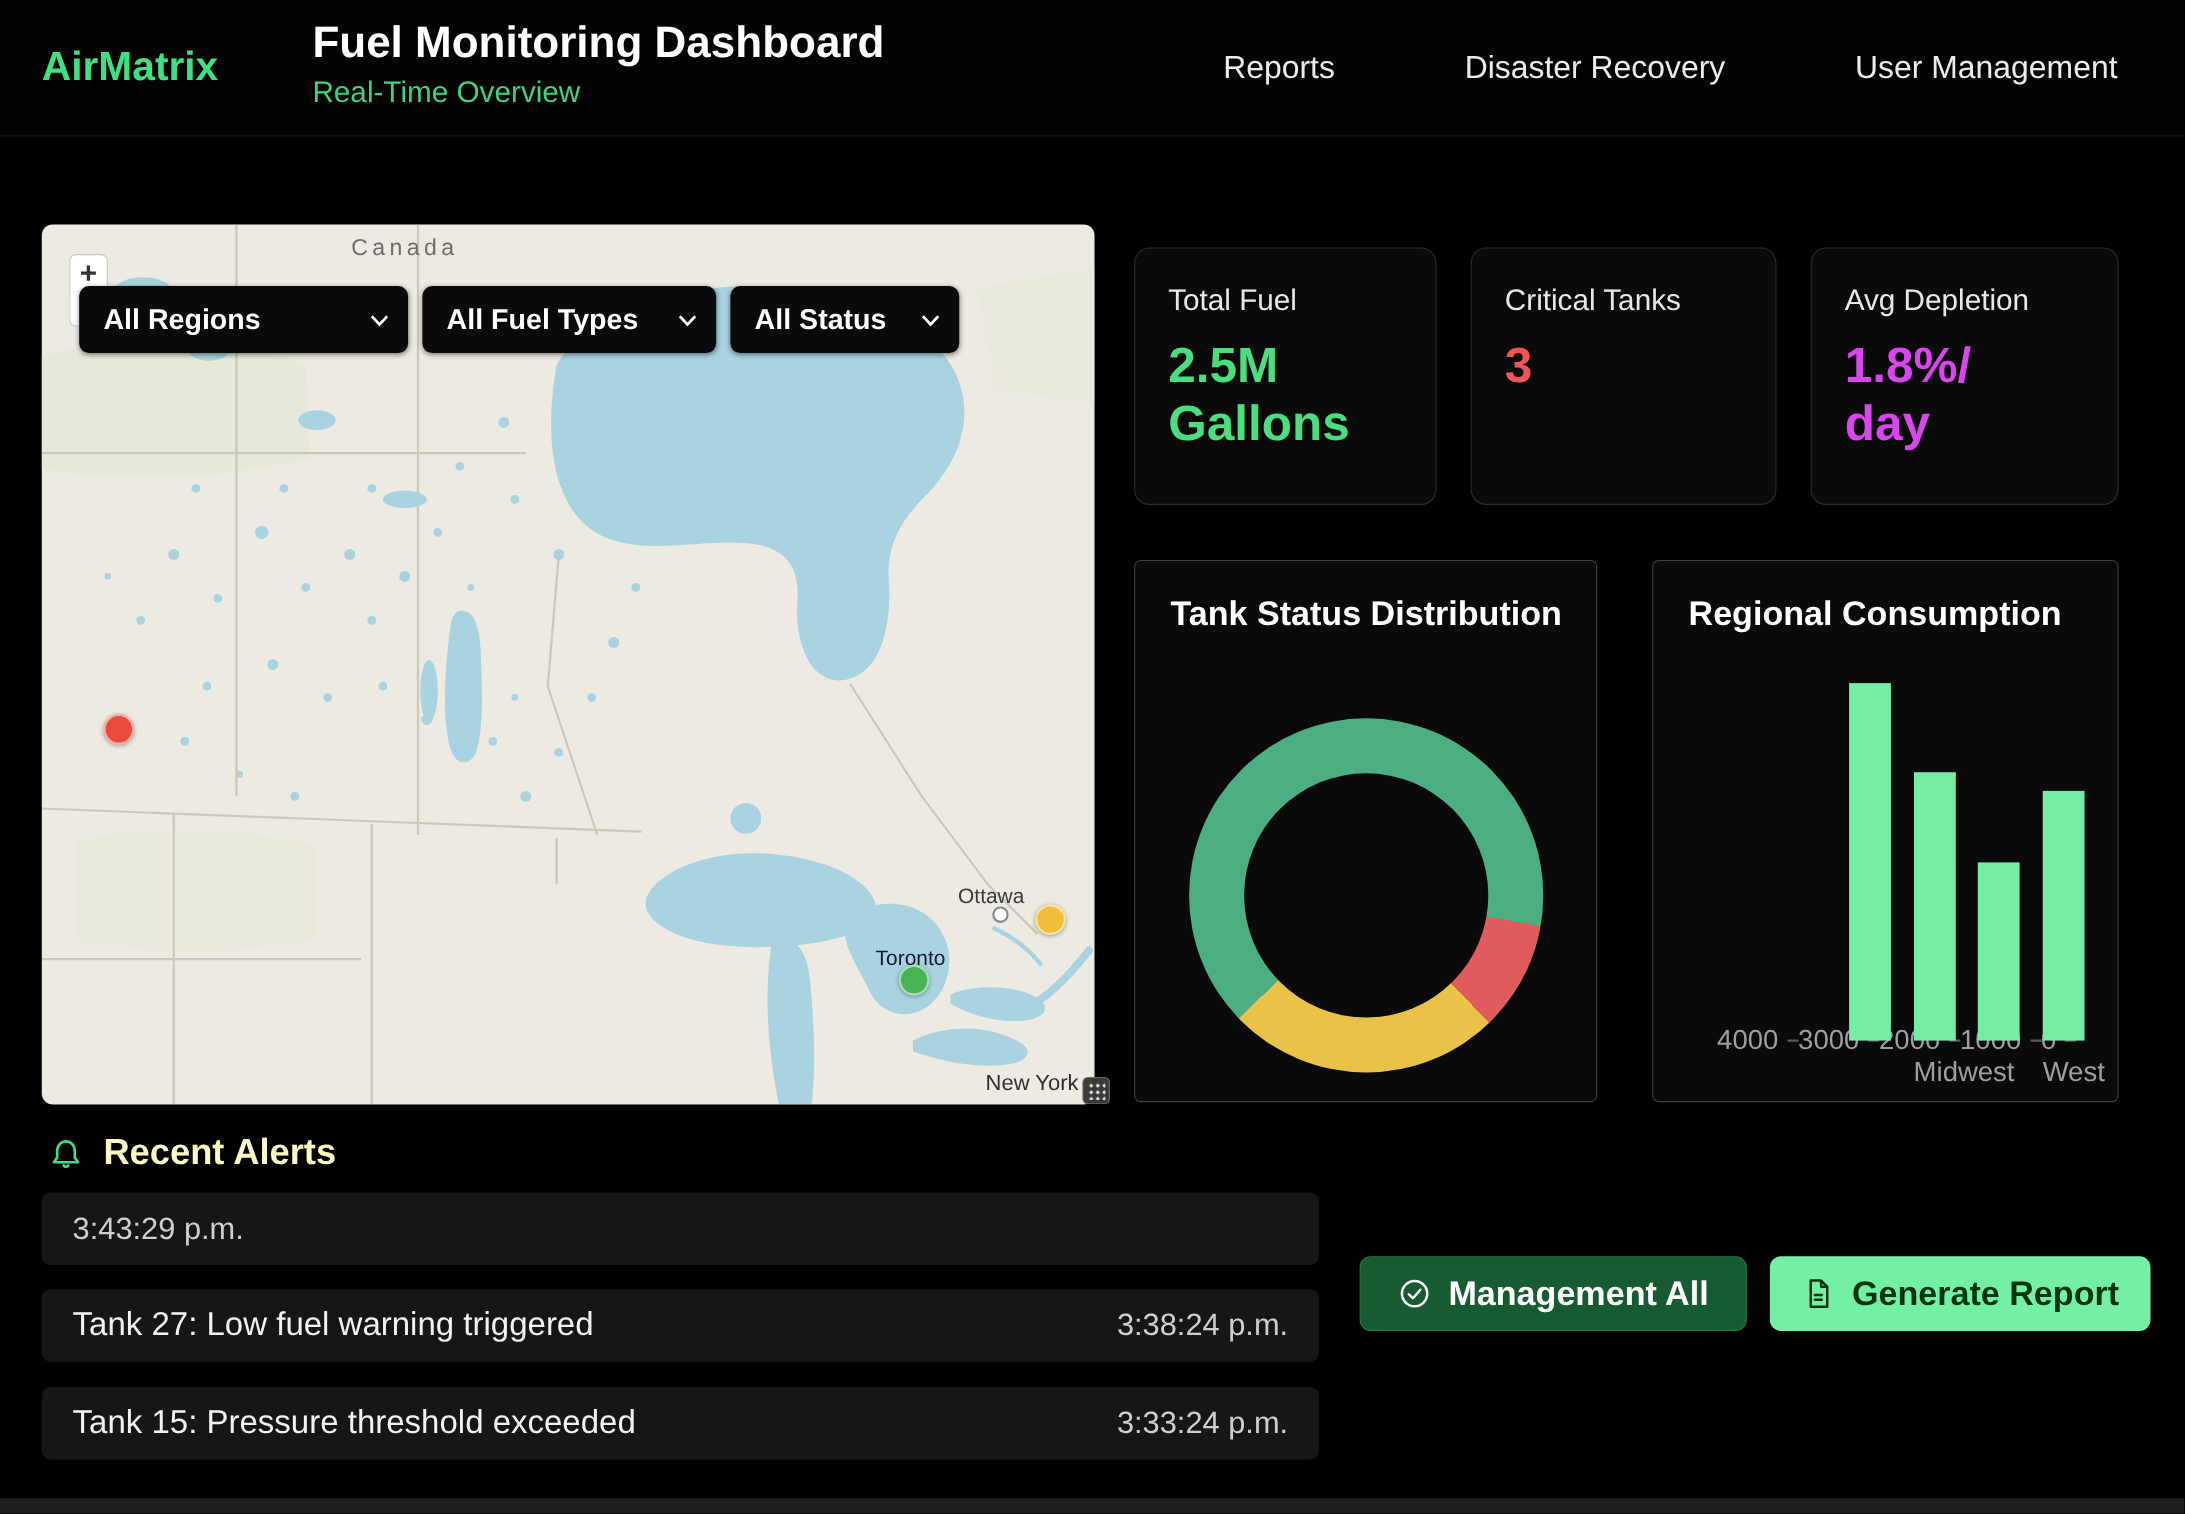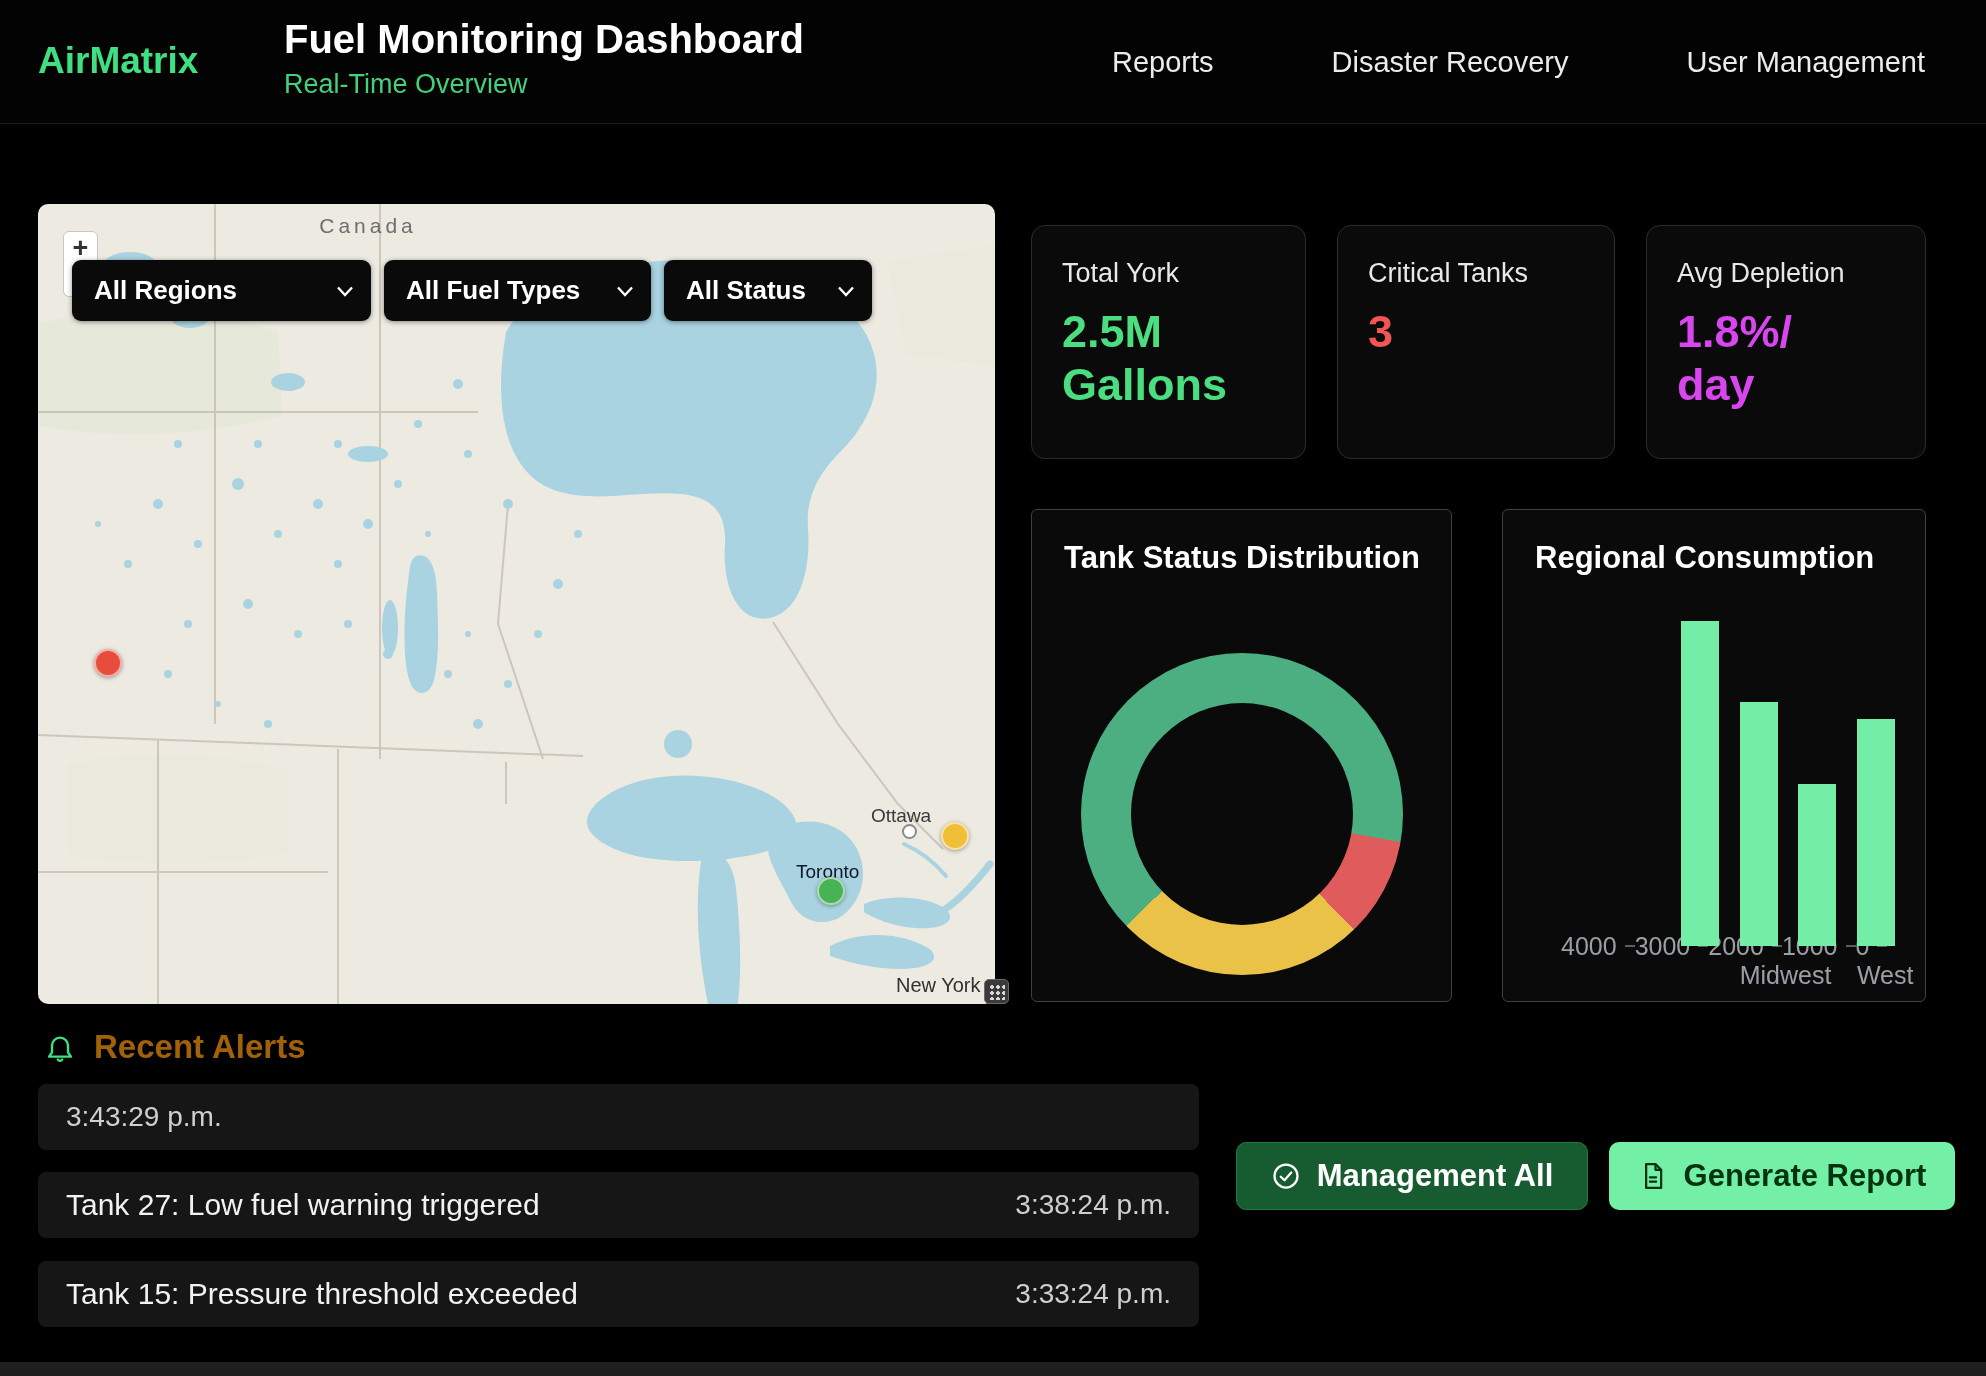--- a/index.html
+++ b/index.html
@@ -55,21 +55,21 @@
   .yaxis{position:absolute;left:58px;top:98px;width:102px;height:351px;display:flex;flex-direction:row;justify-content:space-between;align-items:flex-end;}
   .ytick{font-size:25px;color:#9aa0a6;line-height:26px;position:relative;padding-right:18px;}
   .ytick::after{content:"";position:absolute;right:0;top:50%;width:10px;height:2px;background:#5d5d5d;transform:translateY(-1px);}
   .bars{position:absolute;left:172px;top:111px;width:226px;height:325px;display:flex;align-items:flex-end;justify-content:space-between;padding:0 6px;box-sizing:border-box;}
   .bar{width:38px;background:#74eda6;}
   .xlabels{position:absolute;left:172px;top:452px;width:226px;display:flex;justify-content:space-between;padding:0 6px;box-sizing:border-box;}
   .xlabel{width:38px;text-align:center;font-size:25px;color:#9aa0a6;white-space:nowrap;line-height:26px;}
 
   
   .alerts-title-row{position:absolute;left:44px;top:1028px;display:flex;align-items:center;gap:18px;}
-  .alerts-title{font-size:33px;font-weight:bold;color:#a16207;}
+  .alerts-title{font-size:33px;font-weight:bold;color:#fef9c3;}
   .alert-row{position:absolute;left:38px;width:1161px;height:66px;background:#161616;border-radius:8px;display:flex;align-items:center;justify-content:space-between;padding:0 28px;box-sizing:border-box;cursor:pointer;}
   #alert-0{top:1084px;}
   #alert-1{top:1172px;}
   #alert-2{top:1261px;}
   .alert-text{font-size:30px;color:#f2f2f2;}
   .alert-time{font-size:28px;color:#cfcfcf;}
 
   .btn{position:absolute;top:1142px;height:68px;border-radius:10px;display:flex;align-items:center;justify-content:center;gap:16px;font-weight:bold;font-size:31px;cursor:pointer;box-sizing:border-box;}
   #ack-btn{left:1236px;width:352px;background:#175c31;color:#fff;border:1px solid #1f7a41;}
   #gen-btn{left:1609px;width:346px;background:#74f0a6;color:#04330f;}
@@ -221,21 +221,21 @@
             </svg>
         </span>
       </div>
     </div>
   </section>
   <div class="grip">
       <div class="grip-dots"></div>
     </div>
 
   <div class="stat-card" id="stat-0">
-    <div class="stat-label">Total York</div>
+    <div class="stat-label">Total Fuel</div>
     <div class="stat-value" style="color: rgb(74, 222, 128);">2.5M Gallons</div>
   </div>
   <div class="stat-card" id="stat-1">
     <div class="stat-label">Critical Tanks</div>
     <div class="stat-value" style="color: rgb(242, 85, 85);">3</div>
   </div>
   <div class="stat-card" id="stat-2">
     <div class="stat-label">Avg Depletion</div>
     <div class="stat-value" style="color: #d946ef;">1.8%/ day</div>
   </div>

